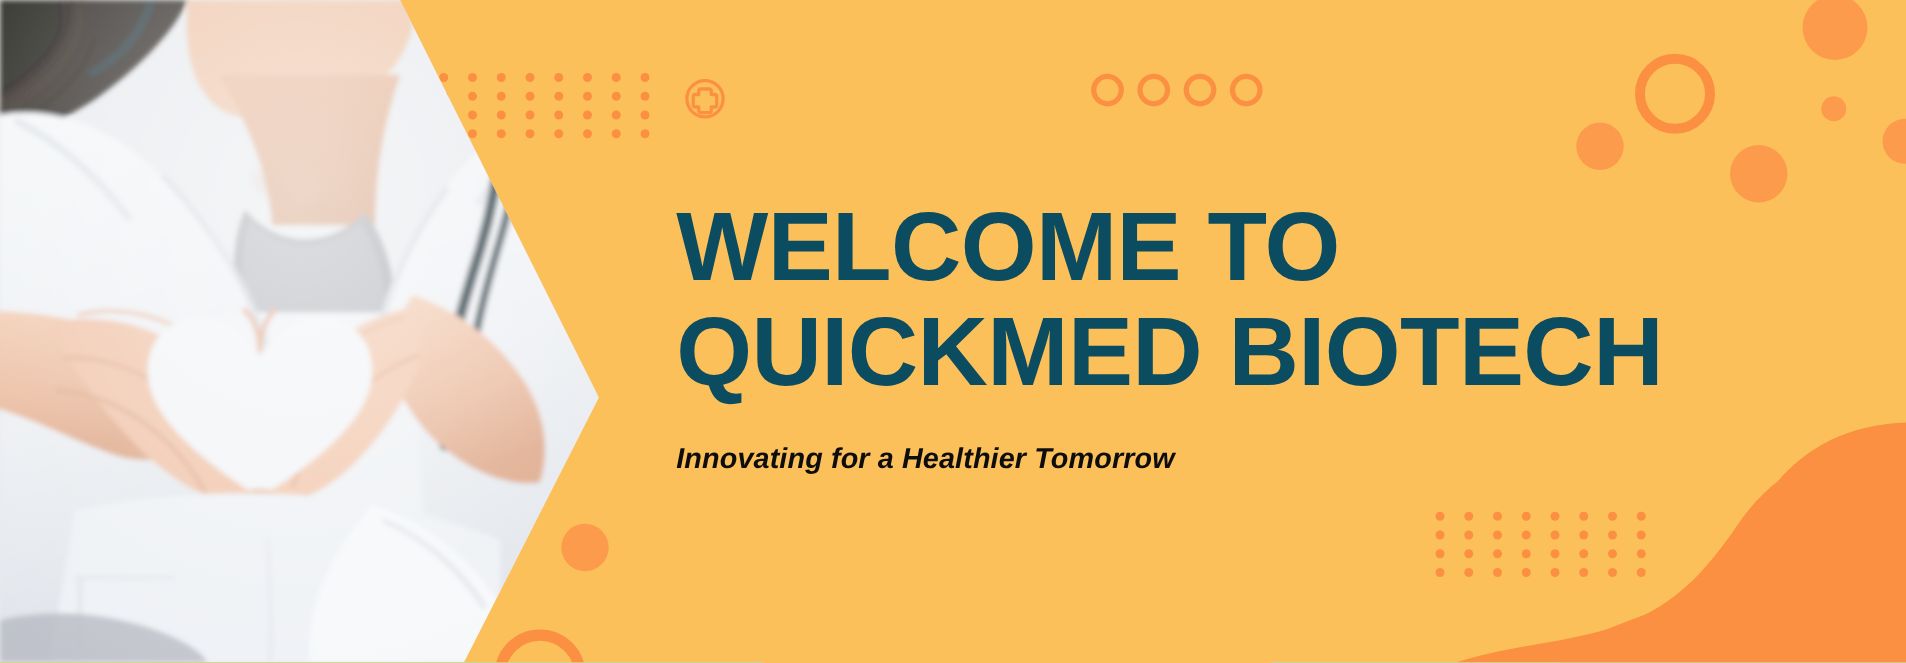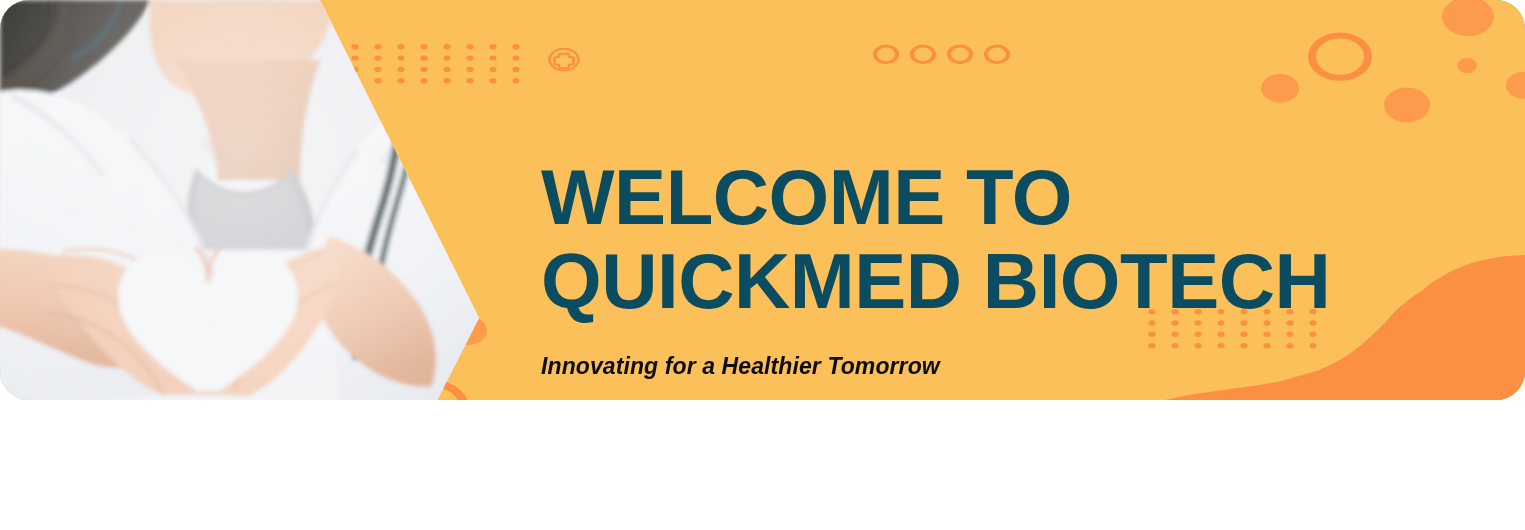--- a/index.html
+++ b/index.html
@@ -3,24 +3,23 @@
 <meta charset="utf-8">
 <style>
   * { margin:0; padding:0; box-sizing:border-box; }
   html, body {
     width:1525px; height:530px;
     overflow:hidden;
     font-family:"Liberation Sans", sans-serif;
   }
   #banner {
     position:relative;
-    width:1525px; height:400px;
+    width:1525px; height:530px;
     background:#22c55e;
     overflow:hidden;
-    border-radius:29px;
   }
 
   
   #decor-layer {
     position:absolute; inset:0;
     width:100%; height:100%;
   }
 
   
   #photo-panel {

